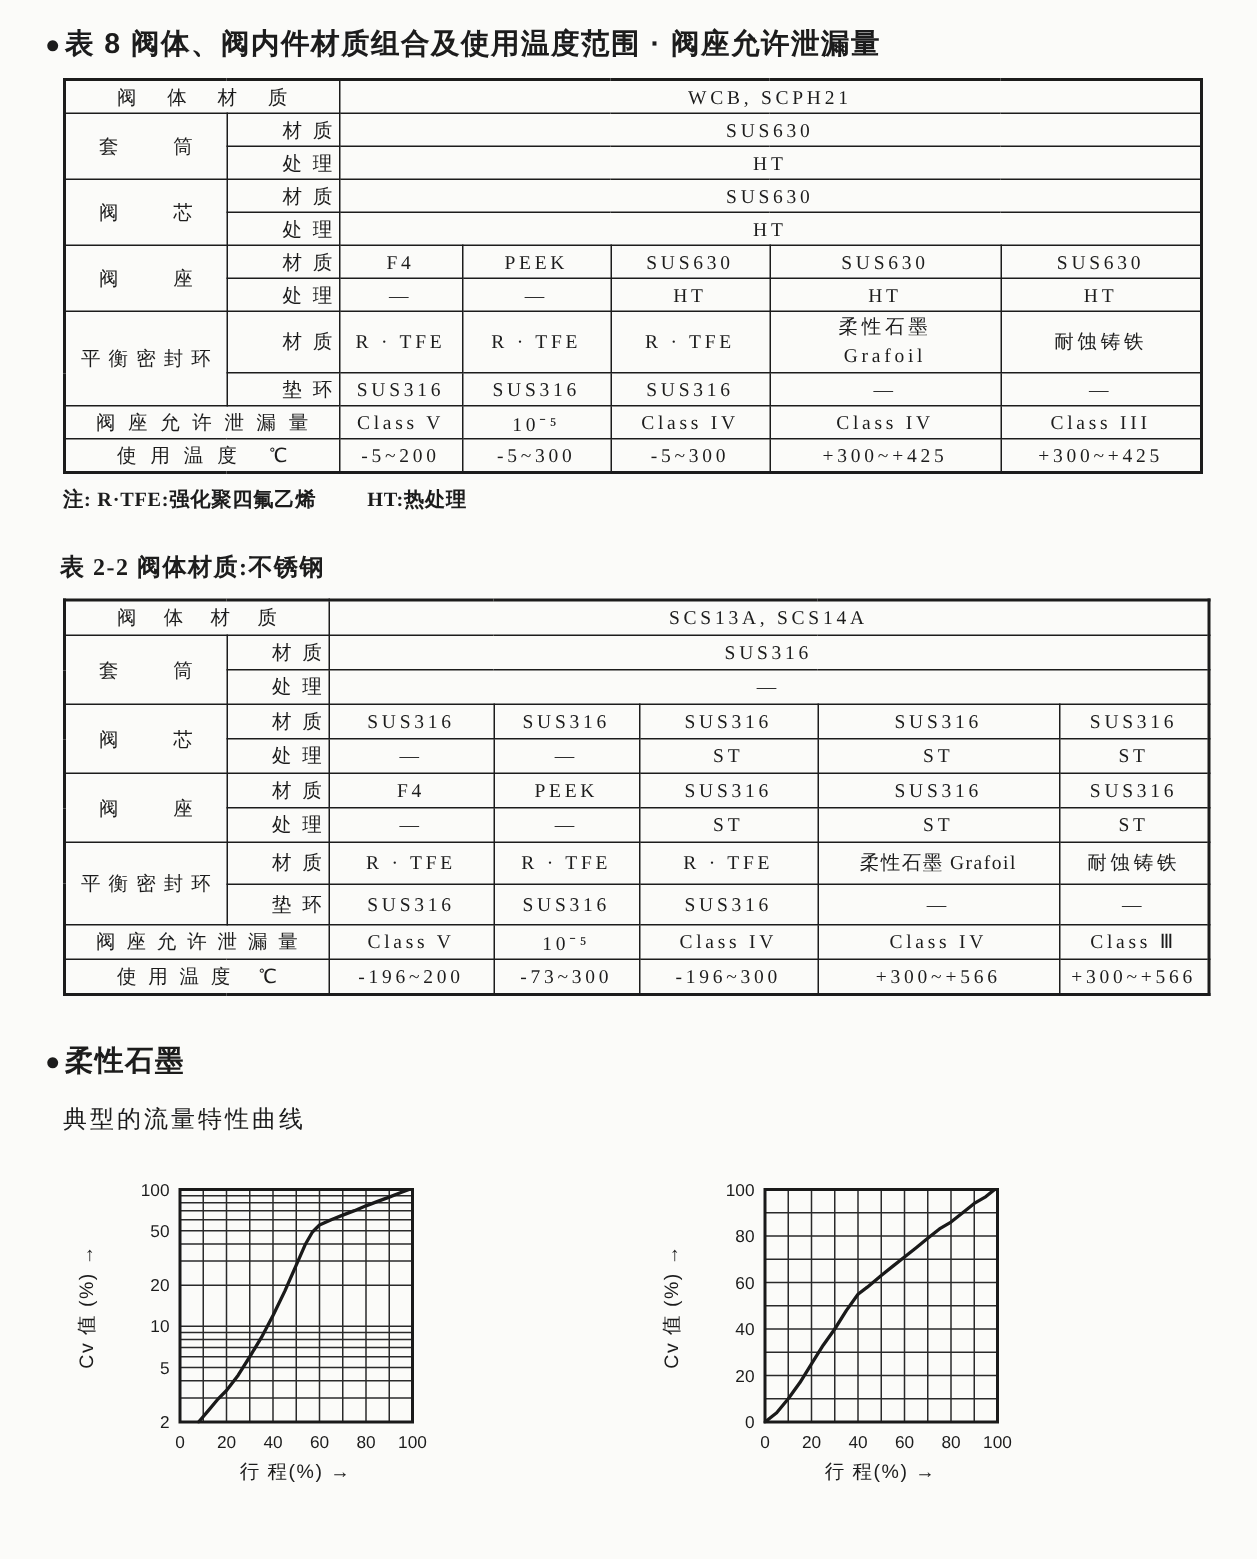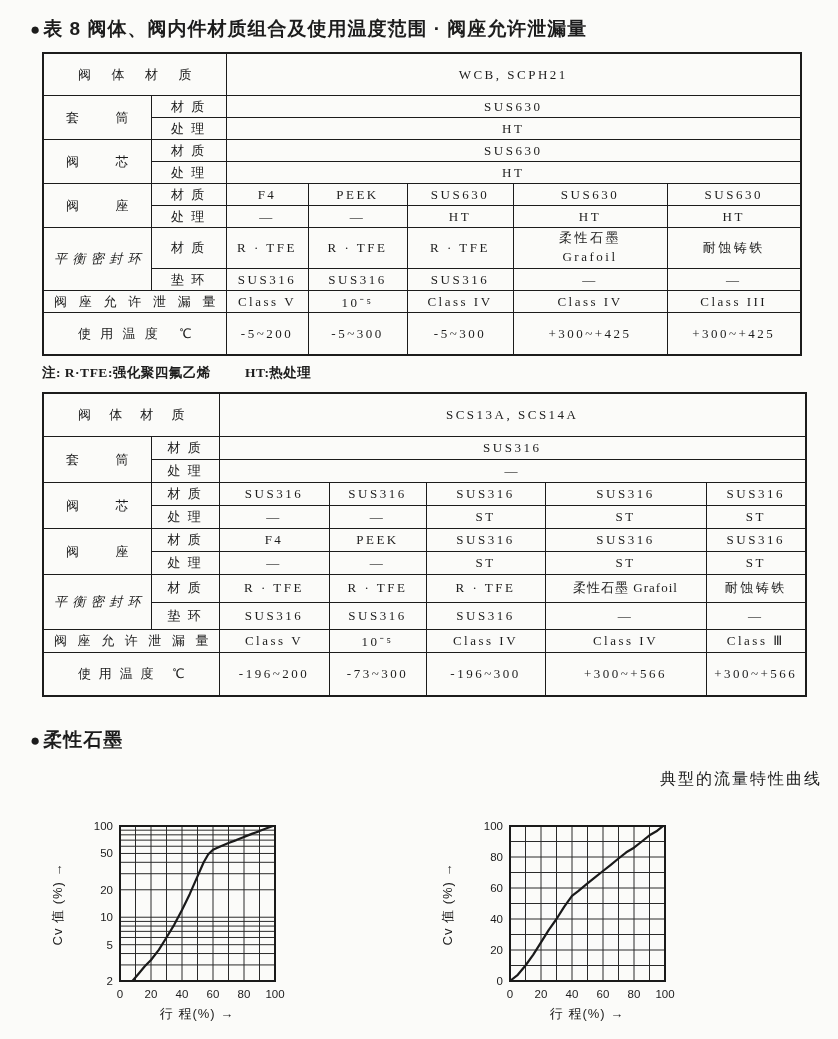--- a/index.html
+++ b/index.html
@@ -31,38 +31,38 @@
   table, td{border:1px solid #1c1c1c;}
   table{border-width:2px;}
   td{padding:0 2px;overflow:hidden;}
   .t1 td{height:21px;}
   .t2 td{height:22px;}
   td.tall{height:40px;}
   .glabel{
     text-align:justify;text-align-last:justify;
     padding:0 22px;letter-spacing:0;
   }
-  .glabel5{padding:16px 10px;font-style:italic;}
-  .gspan{padding:10px 34px;}
-  .gspan7{padding:0 10px;}
-  .slabel{text-align:center;letter-spacing:2px;}
+  .glabel5{padding:16px 10px;}
+  .gspan{padding:0 34px;}
+  .gspan7{padding:0 20px;}
+  .slabel{text-align:right;letter-spacing:2px;}
   .dcell{text-align:center;letter-spacing:2.5px;}
   .prewrap{white-space:pre-line;line-height:1.45;margin-left:48px;}
   .note{
     margin:8px 0 0 42px;
     font-size:13.5px;font-weight:bold;letter-spacing:0.5px;
   }
   .note span{margin-right:34px;}
   .sec-title{
     margin:30px 0 0 30px;
     font-family:"Liberation Sans", sans-serif;
     font-weight:bold;font-size:19px;letter-spacing:1px;
     display:flex;align-items:center;gap:2px;
   }
-  .sub-title{margin:16px 16px 0 42px;font-size:16px;letter-spacing:2px;text-align:right;}
+  .sub-title{margin:16px 16px 0 42px;font-size:16px;letter-spacing:2px;}
   .charts{display:flex;margin:22px 0 0 45px;}
   .chart-block{width:300px;}
   .chart-block + .chart-block{margin-left:90px;}
   svg text{font-family:"Liberation Sans", sans-serif;fill:#1c1c1c;}
   svg .tick{font-size:11.5px;}
   svg .axis-label{font-size:13px;letter-spacing:1px;}
 </style>
 </head>
 <body>
 
@@ -158,20 +158,21 @@
         <td class="dcell">+300~+425</td>
         <td class="dcell">+300~+425</td>
       </tr>
     </tbody>
   </table>
 
   <div class="note">
     <span>注: R·TFE:强化聚四氟乙烯</span><span>HT:热处理</span>
   </div>
 
+  <div class="tbl-caption">表 2-2  阀体材质:不锈钢</div>
 
   <table class="t2">
     <colgroup>
       <col style="width:108px">
         <col style="width:68px">
         <col style="width:110px">
       <col style="width:97px">
         <col style="width:119px">
         <col style="width:161px">
         <col style="width:100px">

